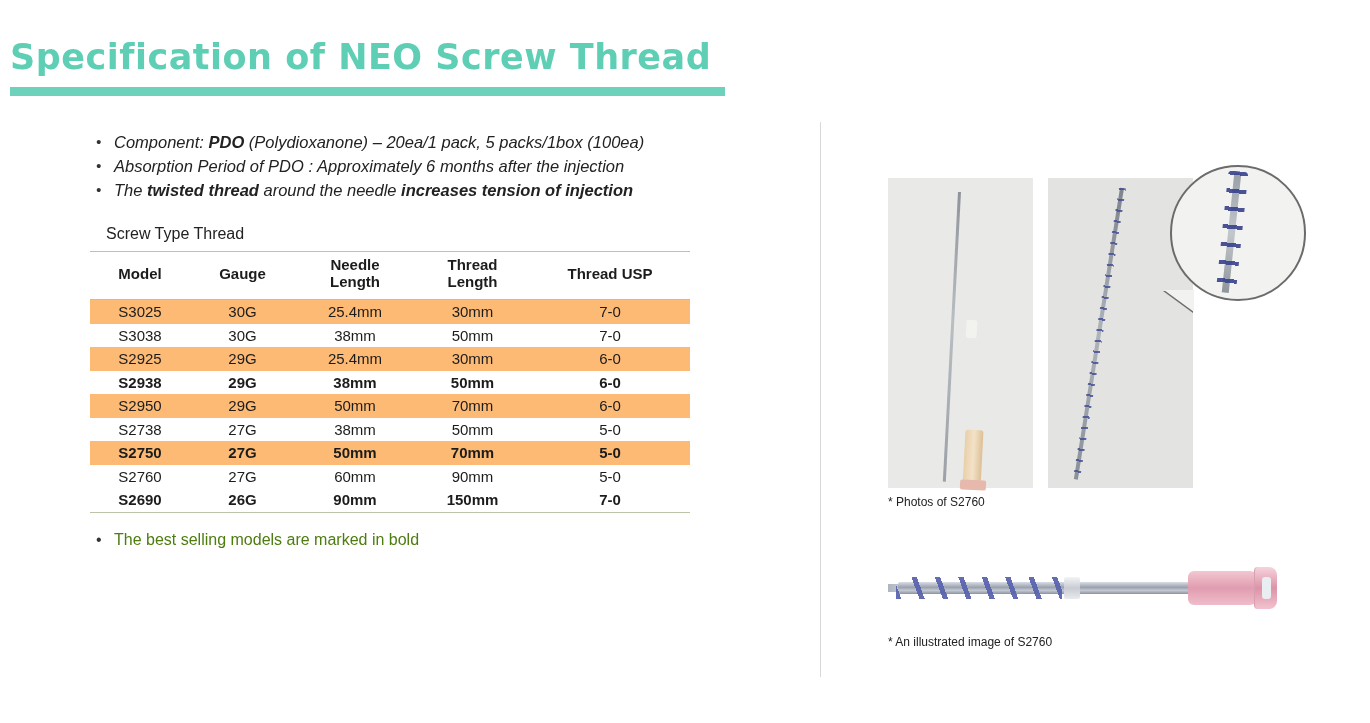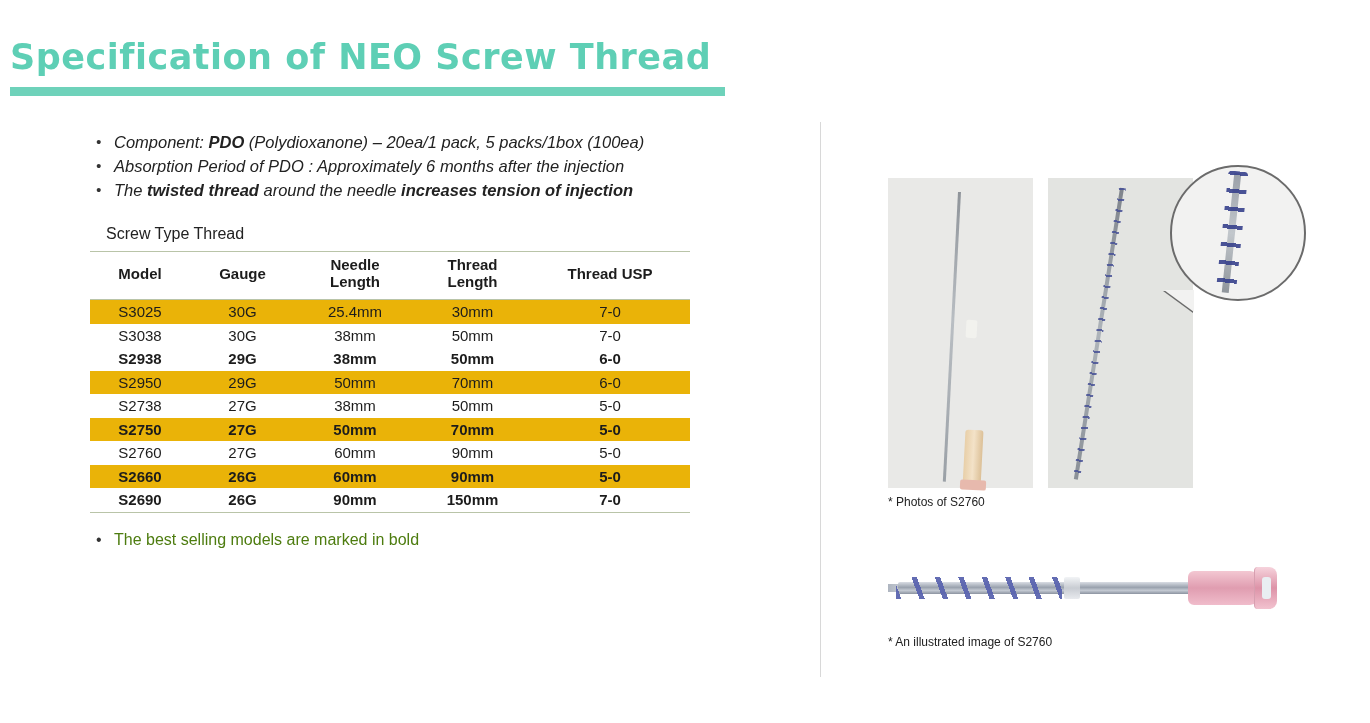--- a/index.html
+++ b/index.html
@@ -99,21 +99,21 @@
     padding: 4px 2px 9px;
     line-height: 17px;
     border-top: 1.5px solid #b9c4a8;
     border-bottom: 1.2px solid #b9c4a8;
   }
   table.spec tbody td {
     height: 21.5px;
     padding: 1px 2px;
   }
   table.spec tbody tr.alt td {
-    background: #eab308;
+    background: #fdba74;
   }
   table.spec tbody tr.bold td {
     font-weight: bold;
   }
   table.spec tbody tr.last td {
     border-bottom: 1.5px solid #b9c4a8;
   }
   col.c-model { width: 100px; }
   col.c-gauge { width: 105px; }
   col.c-needle { width: 120px; }
@@ -411,20 +411,27 @@
           <td>30mm</td>
           <td>7-0</td>
         </tr>
         <tr>
           <td>S3038</td>
           <td>30G</td>
           <td>38mm</td>
           <td>50mm</td>
           <td>7-0</td>
         </tr>
+        <tr class="alt">
+          <td>S2925</td>
+          <td>29G</td>
+          <td>25.4mm</td>
+          <td>30mm</td>
+          <td>6-0</td>
+        </tr>
         <tr class="bold">
           <td>S2938</td>
           <td>29G</td>
           <td>38mm</td>
           <td>50mm</td>
           <td>6-0</td>
         </tr>
         <tr class="alt">
           <td>S2950</td>
           <td>29G</td>
@@ -442,27 +449,20 @@
         <tr class="alt bold">
           <td>S2750</td>
           <td>27G</td>
           <td>50mm</td>
           <td>70mm</td>
           <td>5-0</td>
         </tr>
         <tr>
           <td>S2760</td>
           <td>27G</td>
-          <td>60mm</td>
-          <td>90mm</td>
-          <td>5-0</td>
-        </tr>
-        <tr class="alt bold">
-          <td>S2660</td>
-          <td>26G</td>
           <td>60mm</td>
           <td>90mm</td>
           <td>5-0</td>
         </tr>
         <tr class="bold last">
           <td>S2690</td>
           <td>26G</td>
           <td>90mm</td>
           <td>150mm</td>
           <td>7-0</td>

